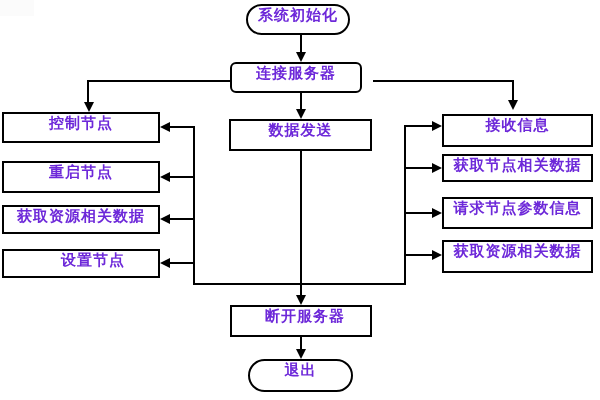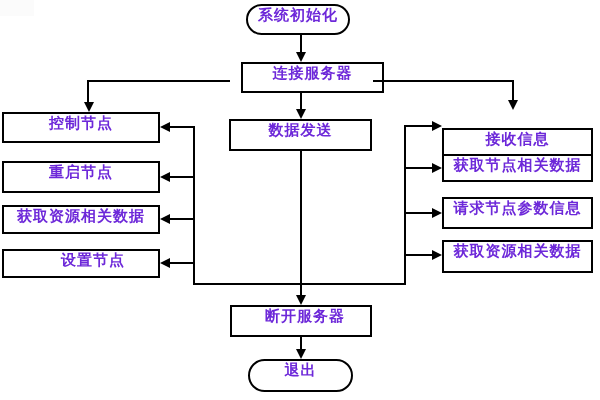--- a/index.html
+++ b/index.html
@@ -34,42 +34,42 @@
 <body>
 
 <div id="canvas">
 
   <div class="artifact"></div>
 
   <div class="box stadium" style="left:246px;top:4px;width:104px;height:31px;">
     <span>系统初始化</span>
   </div>
 
-  <div class="box" style="left:241px;top:62px;width:143px;height:31px;">
+  <div class="box" style="left:230px;top:62px;width:132px;height:31px;border-radius:6px;">
     <span>连接服务器</span>
   </div>
 
   <div class="box" style="left:229px;top:119px;width:143px;height:32px;">
     <span>数据发送</span>
   </div>
 
   <div class="box" style="left:2px;top:112px;width:158px;height:31px;">
     <span>控制节点</span>
   </div>
   <div class="box" style="left:2px;top:161px;width:158px;height:32px;">
     <span>重启节点</span>
   </div>
   <div class="box" style="left:2px;top:205px;width:158px;height:29px;">
     <span>获取资源相关数据</span>
   </div>
   <div class="box" style="left:2px;top:249px;width:158px;height:29px;padding-left:24px;">
     <span>设置节点</span>
   </div>
 
-  <div class="box" style="left:442px;top:128px;width:151px;height:33px;">
+  <div class="box" style="left:442px;top:114px;width:151px;height:33px;">
     <span>接收信息</span>
   </div>
   <div class="box" style="left:442px;top:154px;width:151px;height:28px;">
     <span>获取节点相关数据</span>
   </div>
   <div class="box" style="left:442px;top:197px;width:151px;height:32px;">
     <span>请求节点参数信息</span>
   </div>
   <div class="box" style="left:442px;top:240px;width:151px;height:33px;font-family:Liberation Serif, serif;">
     <span>获取资源相关数据</span>

